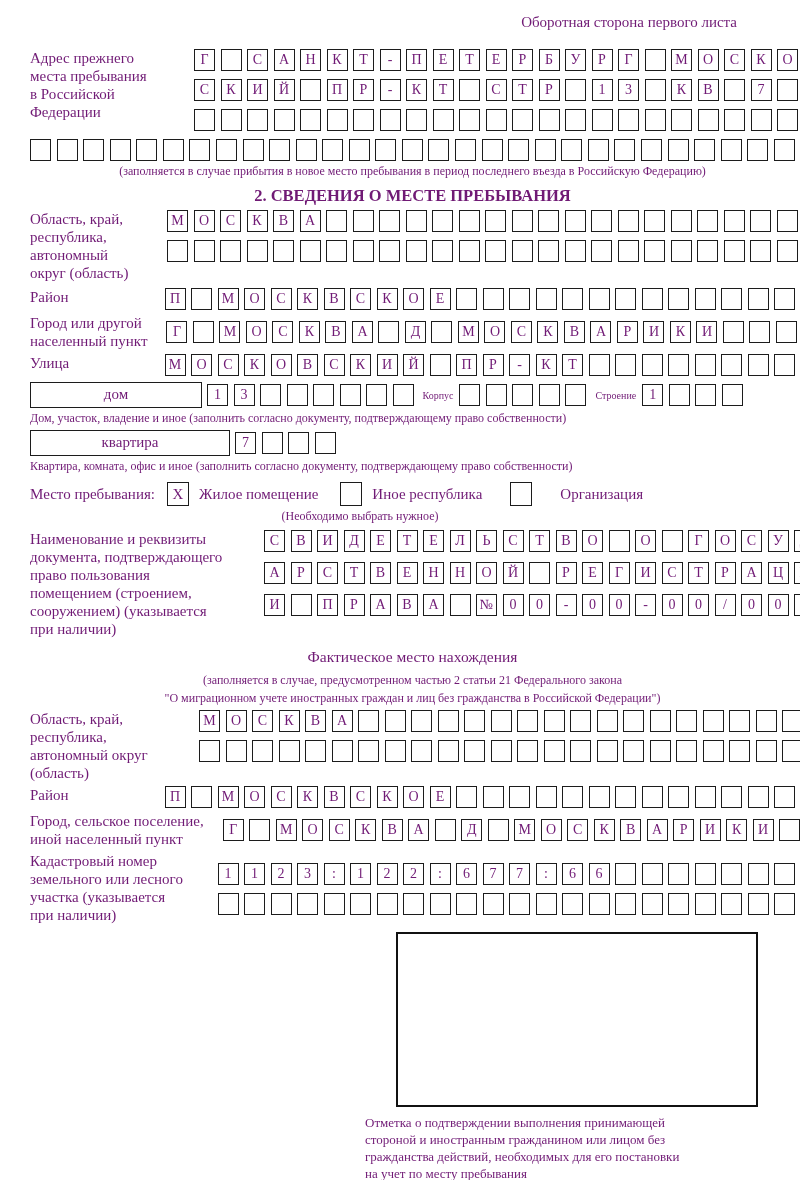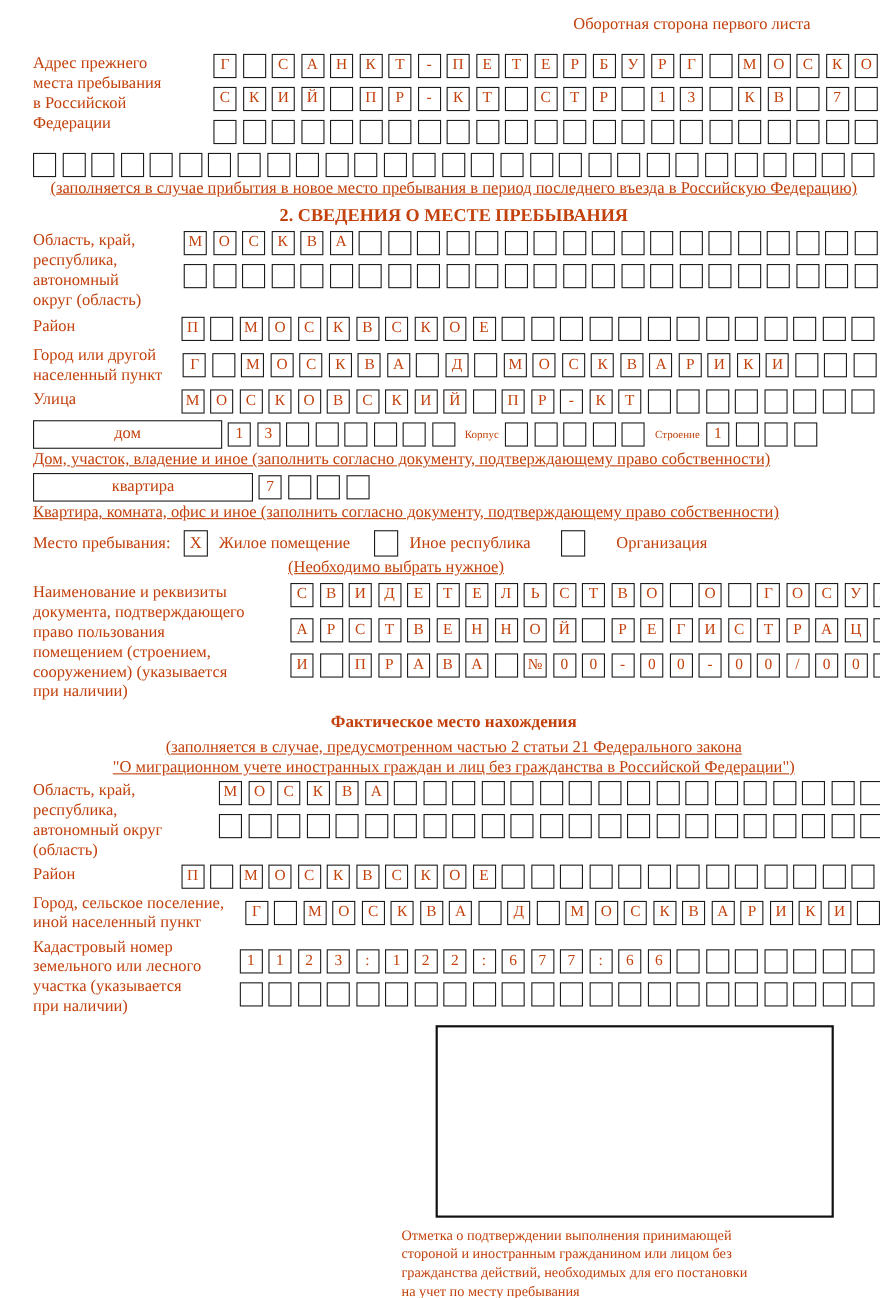--- a/index.html
+++ b/index.html
@@ -1,40 +1,40 @@
 <!DOCTYPE html>
 <html><head>
 <meta charset="utf-8">
 <style>
   * { margin:0; padding:0; box-sizing:border-box; }
   html,body { background:#fff; }
   .page {
-    width:800px; height:1180px; background:#ffffff; color:#c2410c;
+    width:800px; height:1180px; background:#ffffff; color:#701a75;
     font-family:"Liberation Serif","DejaVu Serif",serif;
     padding:10px 5px 0 30px; position:relative; overflow:hidden;border-radius:14px;
   }
   .header-note { text-align:right; font-size:15px; padding-right:58px; margin-top:4px; }
   .frow { display:flex; align-items:flex-start;gap:19px; }
   .frow.vcenter { align-items:center; }
   .flabel { font-size:15px; line-height:18px; flex:0 0 auto; }
   .pre { white-space:pre-line; }
   .cellcol { margin-left:auto; display:flex; flex-direction:column; gap:8px; }
   .cellcol.gap10 { gap:10px; }
   .cellrow { display:flex; gap:5.5px; margin-left:auto; flex:0 0 auto; }
   .cellrow.inline { margin-left:0; display:inline-flex; vertical-align:middle; }
   .cellrow.full { margin-left:0; width:765px; justify-content:space-between; gap:0; }
   .cell {
     display:inline-block; width:21px; height:22px; border:1.6px solid #1c1c1c;
     text-align:center; font-size:14px; line-height:20px; background:#fff;
     font-family:"Liberation Serif","DejaVu Serif",serif; flex:0 0 auto;
   }
-  .note { font-size:15px; line-height:16px; margin-top:2px;text-decoration:underline; }
+  .note { font-size:12px; line-height:16px; margin-top:2px; }
   .note.center { text-align:center; }
   .h2 { text-align:center; font-weight:bold; font-size:16.5px; margin-top:7px; }
-  .h3 { text-align:center; font-weight:bold; font-size:15.5px; margin-top:10px; }
+  .h3 { text-align:center; font-weight:normal; font-size:15.5px; margin-top:10px; }
   .labelbox {
     border:1.6px solid #1c1c1c; height:26px; line-height:23px; text-align:center;
     font-size:15px; display:inline-block; vertical-align:middle; flex:0 0 auto;
   }
   .w172 { width:172px; } .w200 { width:200px; }
   .house-row { display:flex; align-items:center; margin-top:6px; }
   .inline-label { font-size:10px; margin:0 6px 0 9px; flex:0 0 auto; }
   .stay-row { display:flex; align-items:center; font-size:15px; margin-top:8px; }
   .checkbox {
     display:inline-block; width:22px; height:24px; border:1.6px solid #1c1c1c;

